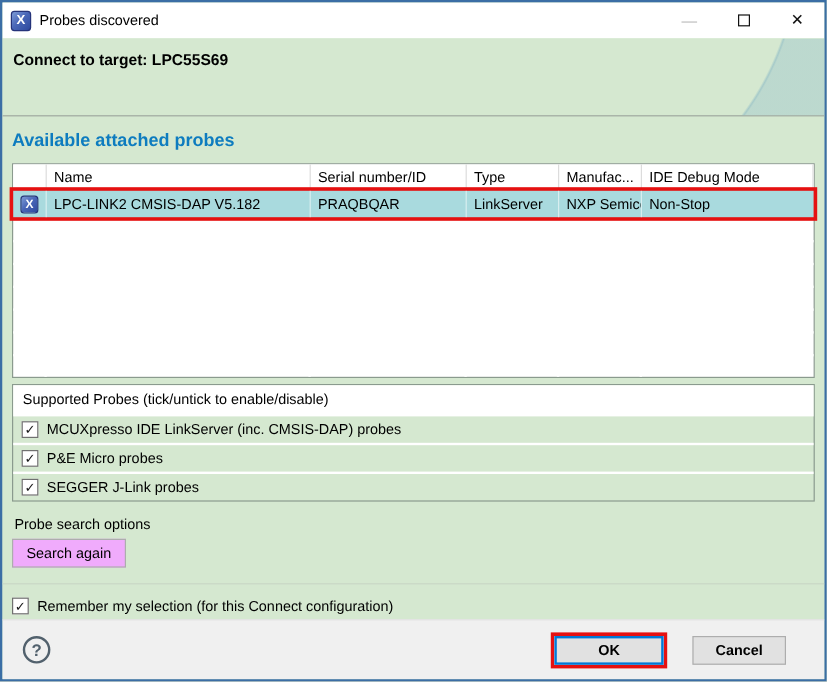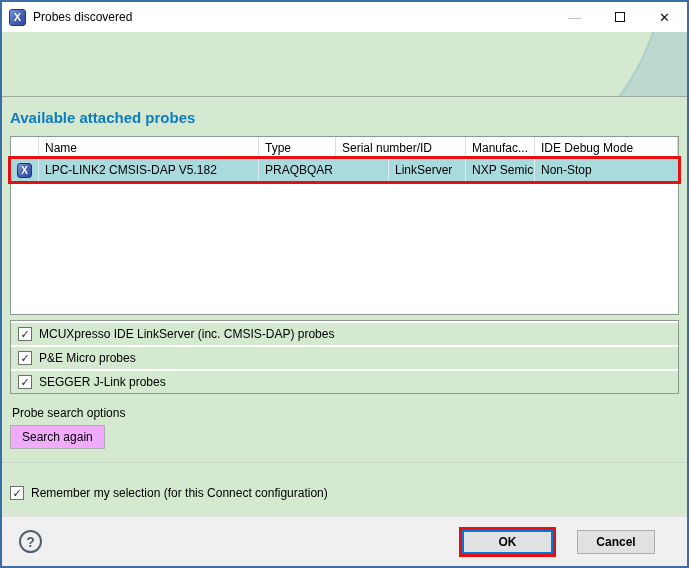--- a/index.html
+++ b/index.html
@@ -91,32 +91,33 @@
       <span class="wc min">—</span>
       <span class="wc">
           <span class="max-glyph"></span>
         </span>
       <span class="wc">✕</span>
     </span>
   </div>
 
   <div class="header">
     <div class="curve"></div>
+    <div class="target-line">Connect to target: LPC55S69</div>
   </div>
 
   <div class="body">
 
     <div class="section-title">Available attached probes</div>
 
     <div class="ptable">
       <div class="trow thead">
         <div class="tcell c0"></div>
         <div class="tcell c1">Name</div>
+        <div class="tcell c2">Serial number/ID</div>
         <div class="tcell c3">Type</div>
-        <div class="tcell c2">Serial number/ID</div>
         <div class="tcell c4">Manufac...</div>
         <div class="tcell c5">IDE Debug Mode</div>
       </div>
 
       <div class="trow selected">
         <div class="tcell c0">
           <span class="probe-icon">X</span>
         </div>
         <div class="tcell c1">LPC-LINK2 CMSIS-DAP V5.182</div>
         <div class="tcell c2">PRAQBQAR</div>
@@ -177,20 +178,21 @@
           <div class="tcell c0"></div>
           <div class="tcell c1"></div>
           <div class="tcell c2"></div>
           <div class="tcell c3"></div>
           <div class="tcell c4"></div>
           <div class="tcell c5"></div>
         </div>
     </div>
 
     <div class="supported">
+      <div class="sup-head">Supported Probes (tick/untick to enable/disable)</div>
       <div class="sup-row">
         <span class="cb">
             <span>✓</span>
           </span>
         <span class="sup-label">MCUXpresso IDE LinkServer (inc. CMSIS-DAP) probes</span>
       </div>
       <div class="sup-row">
         <span class="cb">
             <span>✓</span>
           </span>

